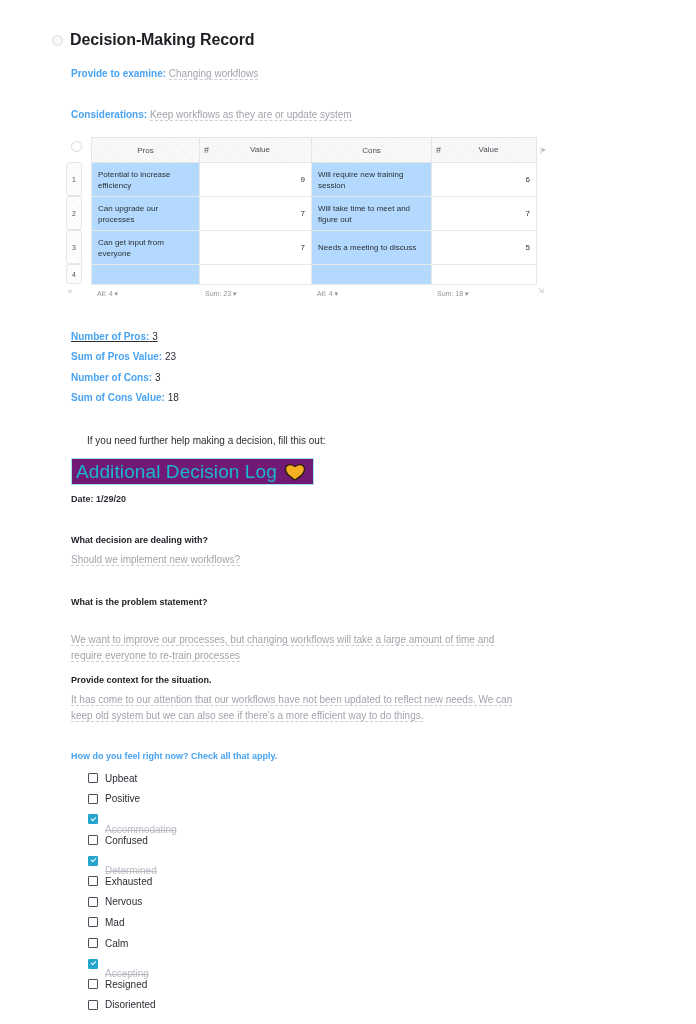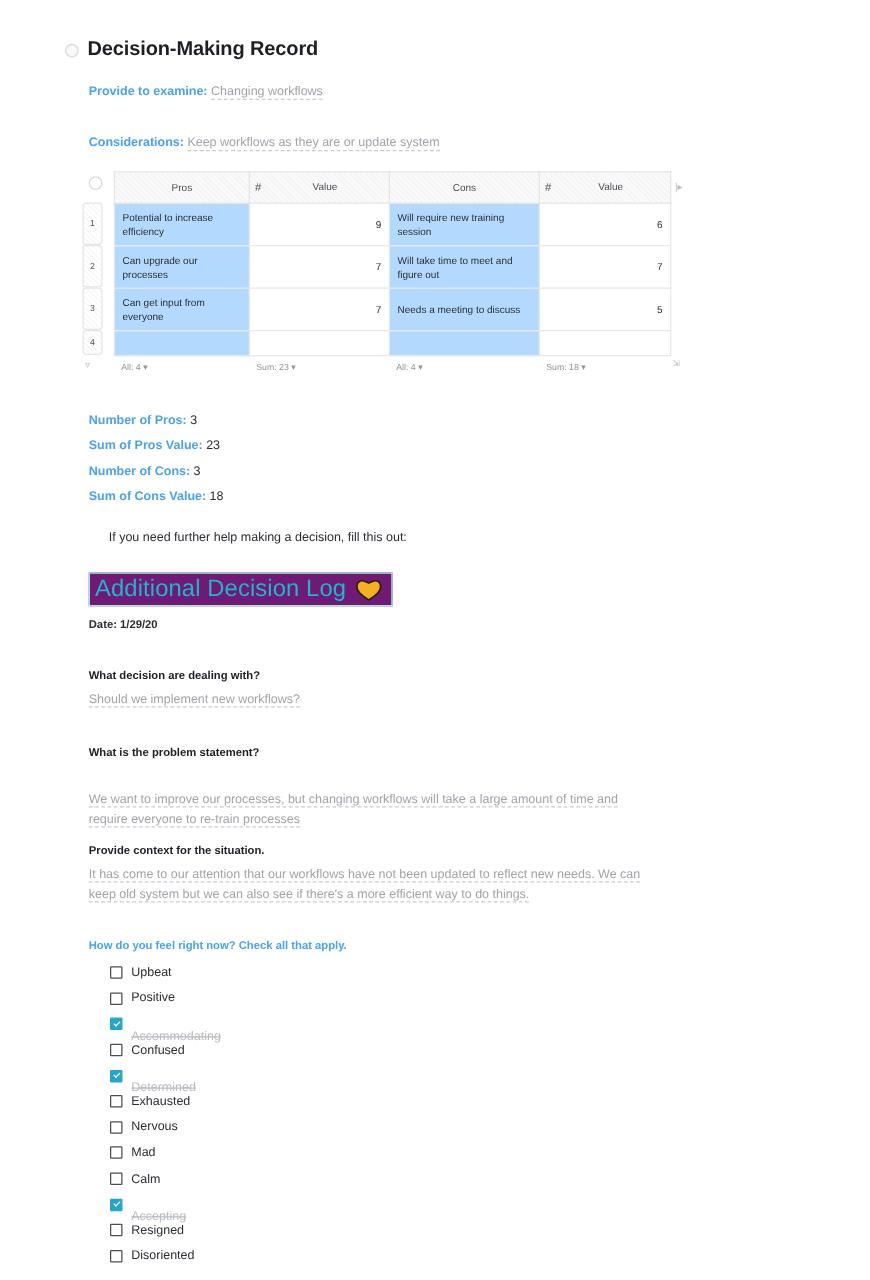--- a/index.html
+++ b/index.html
@@ -30,21 +30,21 @@
   .rownums { position: absolute; left: 0; top: 25px; width: 16px; }
   .rn { width: 16px; border: 1px solid #e3e5e8; border-radius: 3px; font-size: 7px; color: #555; display: flex; align-items: center; justify-content: center;
     background-image: repeating-linear-gradient(45deg, rgba(0,0,0,0.03) 0 1px, transparent 1px 3px); }
   .col-toggle { position: absolute; left: 474px; top: 8px; font-size: 8px; color: #b8bcc2; }
   .resize-handle { position: absolute; left: 472px; top: 150px; font-size: 7px; color: #b8bcc2; }
   .filter-icon { position: absolute; left: 2px; top: 150px; font-size: 8px; color: #b8bcc2; }
   .foot { position: absolute; top: 153px; font-size: 7px; color: #8f949b; }
 
   .stat { position: absolute; left: 71px; font-size: 10px; line-height: 14px; }
 
-  .help-text { position: absolute; left: 71px; top: 425px; font-size: 10px; color: #2a2e34; padding-left: 16px; }
+  .help-text { position: absolute; left: 71px; top: 435px; font-size: 10px; color: #2a2e34; padding-left: 16px; }
 
   .log-title-box { position: absolute; left: 71px; top: 458px; width: 243px; height: 27px; background: #701a75; border: 1px solid #9fe3f0; display: flex; align-items: center; padding-left: 4px; }
   .log-title { font-size: 19px; color: #1bb7cf; font-weight: normal; letter-spacing: 0.1px; }
   .heart-icon { margin-left: 7px; width: 22px; height: 18px; }
 
   .date-line { position: absolute; left: 71px; top: 494px; font-size: 9px; font-weight: bold; color: #2a2e34; }
 
   .q-head { position: absolute; left: 71px; font-size: 9px; font-weight: bold; color: #1c1f24; }
   .q-ans { position: absolute; left: 71px; width: 450px; font-size: 10px; line-height: 16px; color: #a0a4ab; }
   .q-ans span { border-bottom: 1px dashed #c9ccd1; }
@@ -126,21 +126,21 @@
   </table>
   <span class="col-toggle">|▸</span>
   <span class="filter-icon">▿</span>
   <span class="foot" style="left:31px;"><span>All: 4</span> ▾</span>
   <span class="foot" style="left:139px;"><span>Sum: 23</span> ▾</span>
   <span class="foot" style="left:251px;"><span>All: 4</span> ▾</span>
   <span class="foot" style="left:371px;"><span>Sum: 18</span> ▾</span>
   <span class="resize-handle">⇲</span>
 </div>
 
-<div class="stat" style="top:330px;">
+<div class="stat" style="top:330px;text-decoration:underline;">
   <span class="lbl-blue">Number of Pros:</span>
   <span class="val-dark">3</span>
 </div>
 <div class="stat" style="top:350px;">
   <span class="lbl-blue">Sum of Pros Value:</span>
   <span class="val-dark">23</span>
 </div>
 <div class="stat" style="top:371px;">
   <span class="lbl-blue">Number of Cons:</span>
   <span class="val-dark">3</span>

